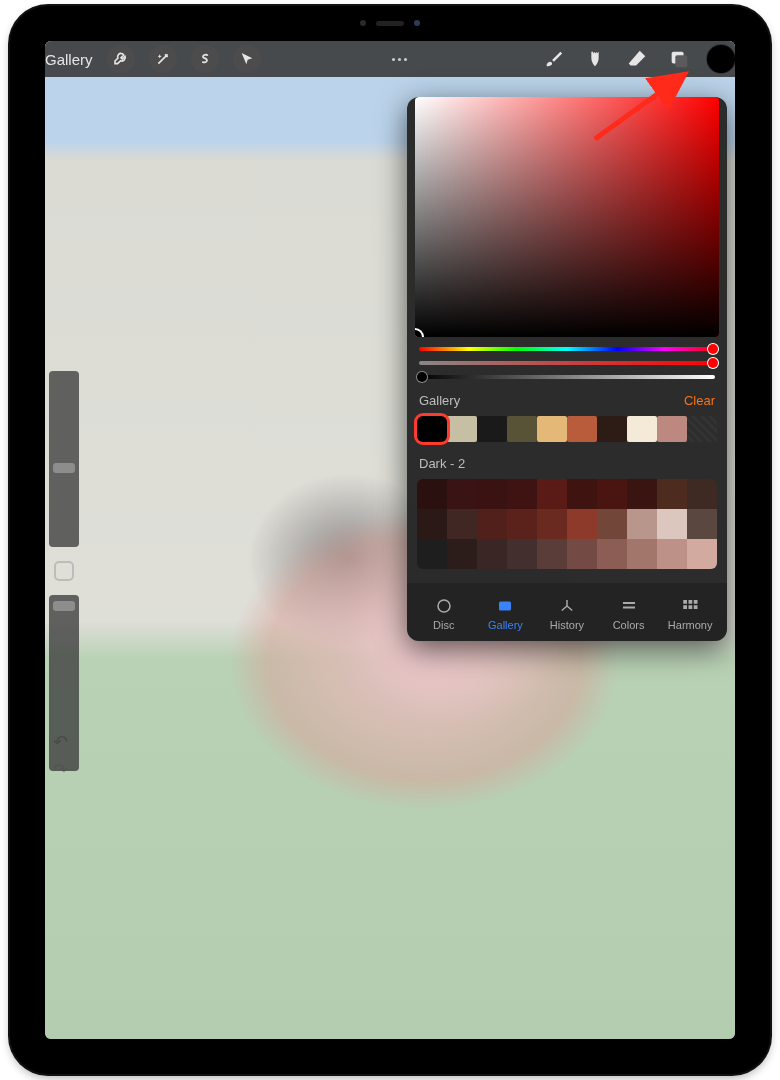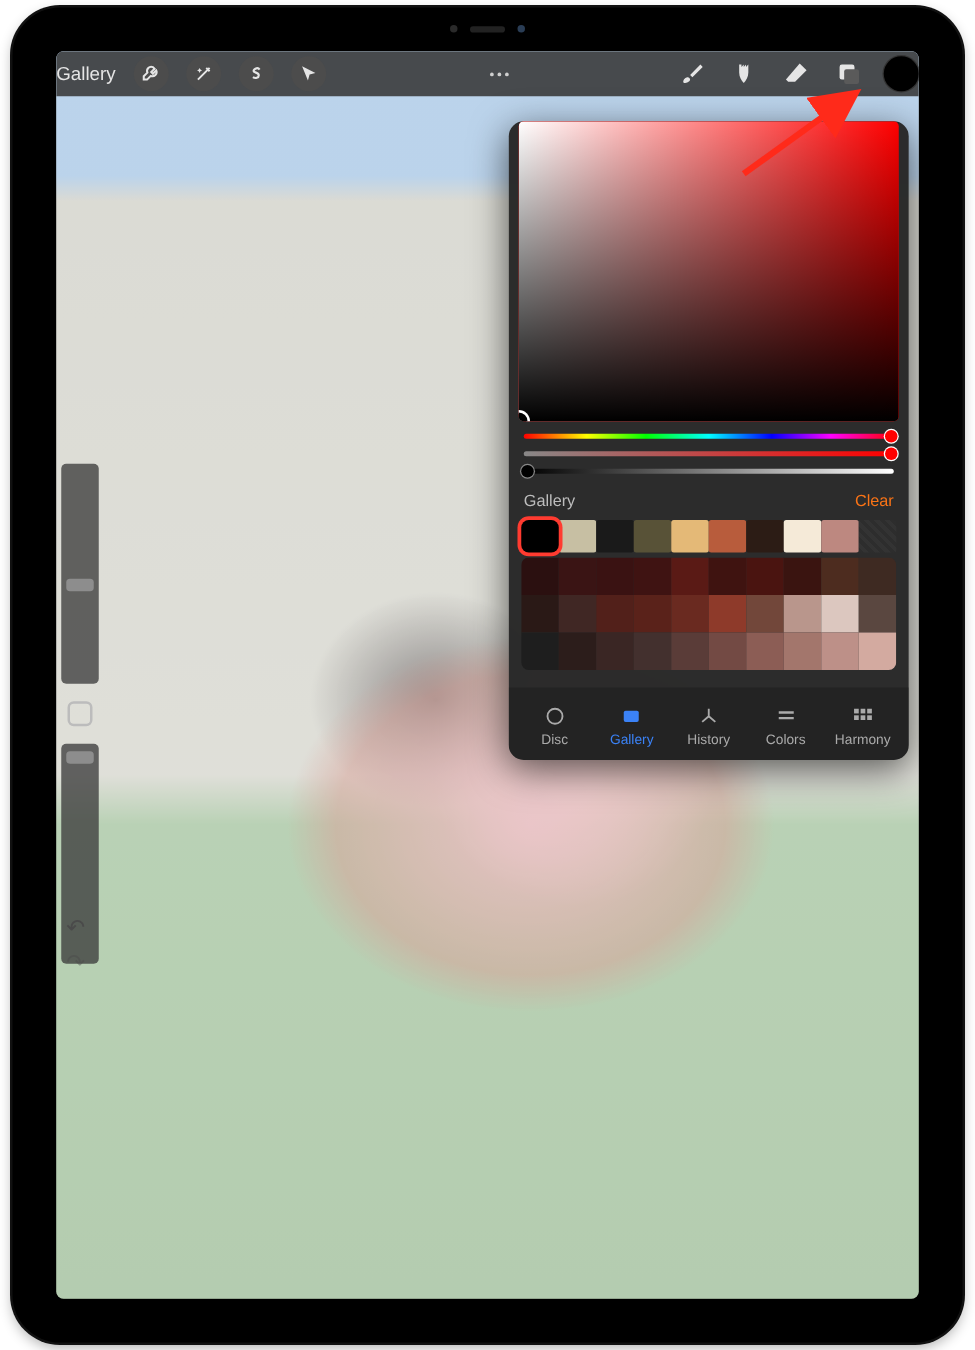--- a/index.html
+++ b/index.html
@@ -451,20 +451,21 @@
           <div class="hist-chip" style="background: rgb(26, 26, 26);"></div>
           <div class="hist-chip" style="background: rgb(88, 82, 55);"></div>
           <div class="hist-chip" style="background: rgb(228, 185, 119);"></div>
           <div class="hist-chip" style="background: rgb(184, 92, 60);"></div>
           <div class="hist-chip" style="background: rgb(44, 28, 21);"></div>
           <div class="hist-chip" style="background: rgb(245, 234, 216);"></div>
           <div class="hist-chip" style="background: rgb(189, 136, 128);"></div>
           <div class="hist-chip empty"></div>
         </div>
 
+      <div class="palette-label">Dark - 2</div>
       <div class="palette-grid" id="palette-grid">
           <div class="pal-cell" style="background: rgb(43, 16, 16);"></div>
           <div class="pal-cell" style="background: rgb(58, 20, 20);"></div>
           <div class="pal-cell" style="background: rgb(58, 18, 18);"></div>
           <div class="pal-cell" style="background: rgb(63, 19, 18);"></div>
           <div class="pal-cell" style="background: rgb(90, 26, 21);"></div>
           <div class="pal-cell" style="background: rgb(63, 19, 16);"></div>
           <div class="pal-cell" style="background: rgb(74, 20, 16);"></div>
           <div class="pal-cell" style="background: rgb(58, 20, 16);"></div>
           <div class="pal-cell" style="background: rgb(77, 44, 31);"></div>

